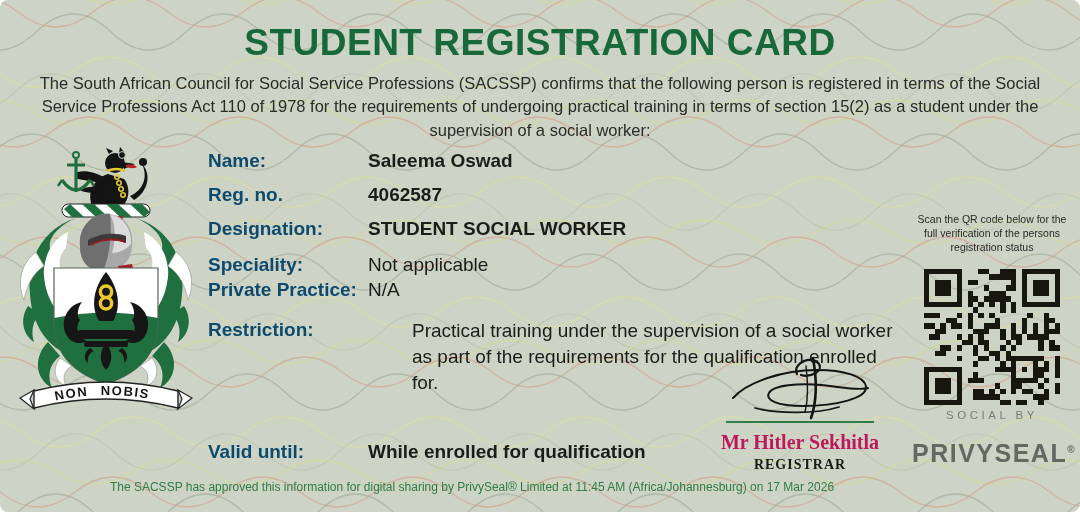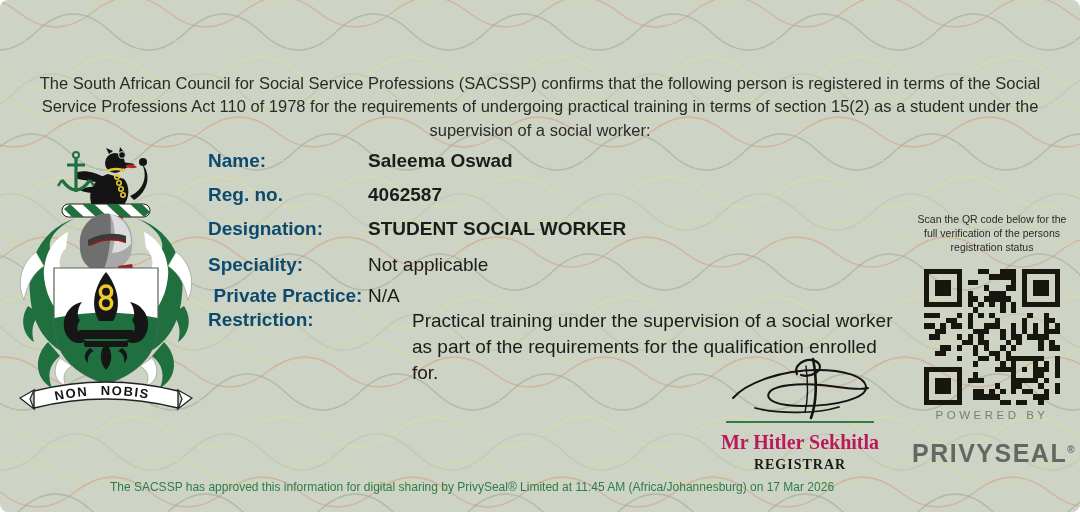--- a/index.html
+++ b/index.html
@@ -19,22 +19,22 @@
   }
   .emblem{position:absolute;left:14px;top:146px;width:184px;height:266px;}
   .fields{position:absolute;left:208px;top:149px;width:690px;}
   .field-row{display:flex;align-items:flex-start;font-size:19px;line-height:24px;}
   .flabel{flex:none;min-width:160px;font-weight:bold;color:#0c4a6e;}
   .fvalue{color:#1c1c1a;}
   .fvalue.bold{font-weight:bold;}
   .row-1{margin-bottom:10px;}
   .row-2{margin-bottom:10px;}
   .row-3{margin-bottom:12px;}
-  .row-4{margin-bottom:7px;}
-  .row-5{text-align:center;}
+  .row-4{margin-bottom:1px;}
+  .row-5{margin-bottom:16px;}
   .row-6 .fvalue{max-width:505px;line-height:26px;}
   .row-6{margin-bottom:44px;gap:44px;}
   .qr-block{position:absolute;left:912px;top:213px;width:160px;text-align:center;}
   .qr-instruction{font-size:10.5px;line-height:1.32;color:#2a2a28;}
   .qr-svg{display:block;margin:14px auto 0 auto;}
   .powered-by{margin-top:4px;font-size:11.5px;letter-spacing:3.5px;color:#787d78;}
   .brand{margin-top:18px;font-size:25px;font-weight:bold;letter-spacing:1.5px;color:#636863;}
   .brand sup{font-size:10px;vertical-align:super;}
   .sig-block{position:absolute;left:700px;top:356px;width:200px;text-align:center;}
   .sig-svg{display:block;margin:0 auto;}
@@ -76,20 +76,21 @@
       <path d="M -183 372 q 37.5 -30 75 0 q 37.5 30 75 0 q 37.5 -30 75 0 q 37.5 30 75 0 q 37.5 -30 75 0 q 37.5 30 75 0 q 37.5 -30 75 0 q 37.5 30 75 0 q 37.5 -30 75 0 q 37.5 30 75 0 q 37.5 -30 75 0 q 37.5 30 75 0 q 37.5 -30 75 0 q 37.5 30 75 0 q 37.5 -30 75 0 q 37.5 30 75 0 q 37.5 -30 75 0 q 37.5 30 75 0 q 37.5 -30 75 0 q 37.5 30 75 0" fill="none" stroke="#d59a82" stroke-opacity="0.55" stroke-width="1.3"></path>
       <path d="M -240 392 q 37.5 -36 75 0 q 37.5 36 75 0 q 37.5 -36 75 0 q 37.5 36 75 0 q 37.5 -36 75 0 q 37.5 36 75 0 q 37.5 -36 75 0 q 37.5 36 75 0 q 37.5 -36 75 0 q 37.5 36 75 0 q 37.5 -36 75 0 q 37.5 36 75 0 q 37.5 -36 75 0 q 37.5 36 75 0 q 37.5 -36 75 0 q 37.5 36 75 0 q 37.5 -36 75 0 q 37.5 36 75 0 q 37.5 -36 75 0 q 37.5 36 75 0" fill="none" stroke="#9aa48e" stroke-opacity="0.55" stroke-width="1.3"></path>
       <path d="M -297 412 q 37.5 -24 75 0 q 37.5 24 75 0 q 37.5 -24 75 0 q 37.5 24 75 0 q 37.5 -24 75 0 q 37.5 24 75 0 q 37.5 -24 75 0 q 37.5 24 75 0 q 37.5 -24 75 0 q 37.5 24 75 0 q 37.5 -24 75 0 q 37.5 24 75 0 q 37.5 -24 75 0 q 37.5 24 75 0 q 37.5 -24 75 0 q 37.5 24 75 0 q 37.5 -24 75 0 q 37.5 24 75 0 q 37.5 -24 75 0 q 37.5 24 75 0 q 37.5 -24 75 0 q 37.5 24 75 0" fill="none" stroke="#cdd4bc" stroke-opacity="0.55" stroke-width="1.3"></path>
       <path d="M -204 432 q 37.5 -30 75 0 q 37.5 30 75 0 q 37.5 -30 75 0 q 37.5 30 75 0 q 37.5 -30 75 0 q 37.5 30 75 0 q 37.5 -30 75 0 q 37.5 30 75 0 q 37.5 -30 75 0 q 37.5 30 75 0 q 37.5 -30 75 0 q 37.5 30 75 0 q 37.5 -30 75 0 q 37.5 30 75 0 q 37.5 -30 75 0 q 37.5 30 75 0 q 37.5 -30 75 0 q 37.5 30 75 0 q 37.5 -30 75 0 q 37.5 30 75 0" fill="none" stroke="#e0e29a" stroke-opacity="0.55" stroke-width="1.3"></path>
       <path d="M -261 452 q 37.5 -36 75 0 q 37.5 36 75 0 q 37.5 -36 75 0 q 37.5 36 75 0 q 37.5 -36 75 0 q 37.5 36 75 0 q 37.5 -36 75 0 q 37.5 36 75 0 q 37.5 -36 75 0 q 37.5 36 75 0 q 37.5 -36 75 0 q 37.5 36 75 0 q 37.5 -36 75 0 q 37.5 36 75 0 q 37.5 -36 75 0 q 37.5 36 75 0 q 37.5 -36 75 0 q 37.5 36 75 0 q 37.5 -36 75 0 q 37.5 36 75 0 q 37.5 -36 75 0 q 37.5 36 75 0" fill="none" stroke="#b8c2a6" stroke-opacity="0.55" stroke-width="1.3"></path>
       <path d="M -168 472 q 37.5 -24 75 0 q 37.5 24 75 0 q 37.5 -24 75 0 q 37.5 24 75 0 q 37.5 -24 75 0 q 37.5 24 75 0 q 37.5 -24 75 0 q 37.5 24 75 0 q 37.5 -24 75 0 q 37.5 24 75 0 q 37.5 -24 75 0 q 37.5 24 75 0 q 37.5 -24 75 0 q 37.5 24 75 0 q 37.5 -24 75 0 q 37.5 24 75 0 q 37.5 -24 75 0 q 37.5 24 75 0 q 37.5 -24 75 0 q 37.5 24 75 0" fill="none" stroke="#d9dc8e" stroke-opacity="0.55" stroke-width="1.3"></path>
       <path d="M -225 492 q 37.5 -30 75 0 q 37.5 30 75 0 q 37.5 -30 75 0 q 37.5 30 75 0 q 37.5 -30 75 0 q 37.5 30 75 0 q 37.5 -30 75 0 q 37.5 30 75 0 q 37.5 -30 75 0 q 37.5 30 75 0 q 37.5 -30 75 0 q 37.5 30 75 0 q 37.5 -30 75 0 q 37.5 30 75 0 q 37.5 -30 75 0 q 37.5 30 75 0 q 37.5 -30 75 0 q 37.5 30 75 0 q 37.5 -30 75 0 q 37.5 30 75 0" fill="none" stroke="#d59a82" stroke-opacity="0.55" stroke-width="1.3"></path>
       <path d="M -282 512 q 37.5 -36 75 0 q 37.5 36 75 0 q 37.5 -36 75 0 q 37.5 36 75 0 q 37.5 -36 75 0 q 37.5 36 75 0 q 37.5 -36 75 0 q 37.5 36 75 0 q 37.5 -36 75 0 q 37.5 36 75 0 q 37.5 -36 75 0 q 37.5 36 75 0 q 37.5 -36 75 0 q 37.5 36 75 0 q 37.5 -36 75 0 q 37.5 36 75 0 q 37.5 -36 75 0 q 37.5 36 75 0 q 37.5 -36 75 0 q 37.5 36 75 0 q 37.5 -36 75 0 q 37.5 36 75 0" fill="none" stroke="#9aa48e" stroke-opacity="0.55" stroke-width="1.3"></path>
     </svg>
 
+  <h1 class="title">STUDENT REGISTRATION CARD</h1>
 
   <p class="intro">The South African Council for Social Service Professions (SACSSP) confirms that the following person is registered in terms of the Social Service Professions Act 110 of 1978 for the requirements of undergoing practical training in terms of section 15(2) as a student under the supervision of a social worker:</p>
 
   <svg class="emblem" viewBox="0 0 184 266" xmlns="http://www.w3.org/2000/svg">
 
     <g>
       <path d="M62,72 C30,82 12,112 16,148 C18,180 34,202 58,210 C44,190 40,166 48,150 C28,146 24,120 38,108 C30,94 44,80 62,72 Z" fill="#20703f"></path>
       <path d="M54,86 C34,96 26,118 32,142 C36,158 46,172 58,178 C50,162 50,146 56,134 C44,128 42,112 52,102 Z" fill="#ffffff"></path>
       <path d="M22,106 C8,116 2,136 10,154 C13,140 18,128 30,120 Z" fill="#ffffff" stroke="#8a9486" stroke-width="0.6"></path>
       <path d="M34,196 C20,210 20,232 38,242 C33,230 35,218 46,210 Z" fill="#20703f"></path>
@@ -197,20 +198,24 @@
       <span class="flabel">Speciality:</span>
       <span class="fvalue">Not applicable</span>
     </div>
     <div class="field-row row-5">
       <span class="flabel">Private Practice:</span>
       <span class="fvalue">N/A</span>
     </div>
     <div class="field-row row-6">
       <span class="flabel">Restriction:</span>
       <span class="fvalue">Practical training under the supervision of a social worker as part of the requirements for the qualification enrolled for.</span>
+    </div>
+    <div class="field-row row-7">
+      <span class="flabel">Valid until:</span>
+      <span class="fvalue bold">While enrolled for qualification</span>
     </div>
   </div>
 
   <div class="qr-block">
     <div class="qr-instruction">Scan the QR code below for the full verification of the persons registration status</div>
     <svg id="qr-code" class="qr-svg" width="136" height="136" viewBox="0 0 25 25" shape-rendering="crispEdges" xmlns="http://www.w3.org/2000/svg">
         <rect x="0" y="0" width="1" height="1" fill="#17170f"></rect>
         <rect x="1" y="0" width="1" height="1" fill="#17170f"></rect>
         <rect x="2" y="0" width="1" height="1" fill="#17170f"></rect>
         <rect x="3" y="0" width="1" height="1" fill="#17170f"></rect>
@@ -484,21 +489,21 @@
         <rect x="3" y="24" width="1" height="1" fill="#17170f"></rect>
         <rect x="4" y="24" width="1" height="1" fill="#17170f"></rect>
         <rect x="5" y="24" width="1" height="1" fill="#17170f"></rect>
         <rect x="6" y="24" width="1" height="1" fill="#17170f"></rect>
         <rect x="14" y="24" width="1" height="1" fill="#17170f"></rect>
         <rect x="15" y="24" width="1" height="1" fill="#17170f"></rect>
         <rect x="17" y="24" width="1" height="1" fill="#17170f"></rect>
         <rect x="18" y="24" width="1" height="1" fill="#17170f"></rect>
         <rect x="21" y="24" width="1" height="1" fill="#17170f"></rect>
       </svg>
-    <div class="powered-by">POWERED BY</div>
+    <div class="powered-by">SOCIAL BY</div>
     <div class="brand"><span>PRIVYSEAL</span><sup>®</sup></div>
   </div>
 
   <div class="sig-block">
     <svg class="sig-svg" width="150" height="64" viewBox="0 0 150 64" xmlns="http://www.w3.org/2000/svg">
       <g stroke="#141414" fill="none" stroke-linecap="round">
         <path d="M8,42 C22,26 58,14 92,14 C118,14 140,20 141,31 C142,42 112,50 78,50 C52,50 40,44 44,37 C48,29 74,27 96,29 C116,31 134,35 143,32" stroke-width="2"></path>
         <path d="M30,52 C52,58 92,58 114,51" stroke-width="1.8"></path>
         <path d="M72,18 C67,6 88,-1 94,8 C99,15 85,22 76,19" stroke-width="2.2"></path>
         <path d="M88,3 C92,22 92,46 86,62" stroke-width="2.6"></path>

